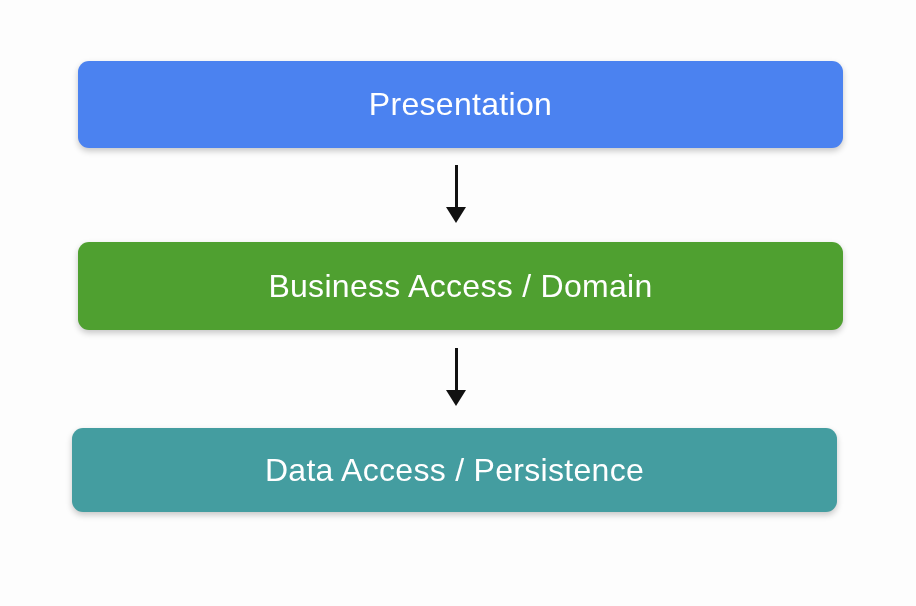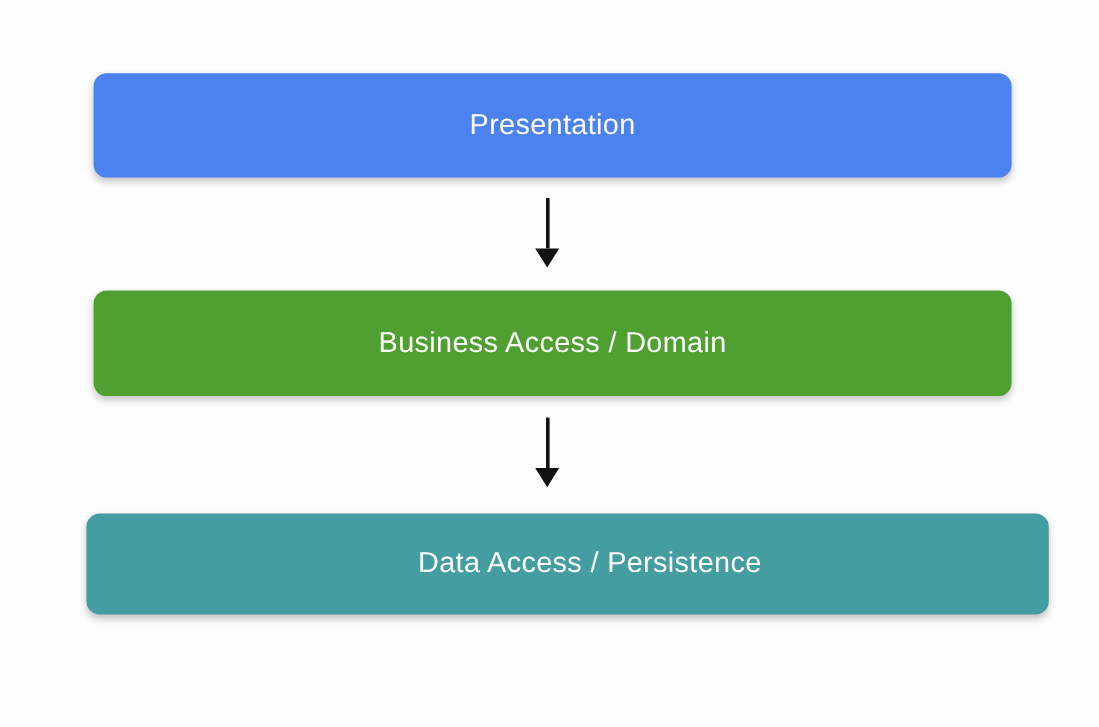--- a/index.html
+++ b/index.html
@@ -15,21 +15,21 @@
   }
   .layer-box {
     position: absolute;
     display: flex;
     align-items: center;
     justify-content: center;
     border-radius: 11px;
     box-shadow: 0 3px 6px rgba(0,0,0,0.22);
   }
   .layer-label {
-    font-size: 24px;
+    font-size: 32px;
     font-weight: 500;
     letter-spacing: 0.3px;
   }
   .box-1 { left: 78px; top: 61px;  width: 765px; height: 87px; }
   .box-2 { left: 78px; top: 242px; width: 765px; height: 88px; }
   .box-3 { left: 72px; top: 428px; width: 765px; height: 84px; }
 
   .arrow {
     position: absolute;
     width: 22px;
@@ -68,17 +68,17 @@
 
   <div class="layer-box box-2" style="background-color: rgb(79, 160, 48);">
     <span class="layer-label" style="color: rgb(255, 255, 255);">Business Access / Domain</span>
   </div>
 
   <div class="arrow arrow-2">
     <div class="arrow-line" style="background-color: rgb(17, 17, 17);"></div>
     <div class="arrow-head" style="border-top-color: rgb(17, 17, 17);"></div>
   </div>
 
-  <div class="layer-box box-3" style="background-color: rgb(68, 157, 160); padding-left: 37px;">
+  <div class="layer-box box-3" style="background-color: rgb(68, 157, 160);">
     <span class="layer-label" style="color: rgb(255, 255, 255);">Data Access / Persistence</span>
   </div>
 
 </div>
 
 </body></html>

